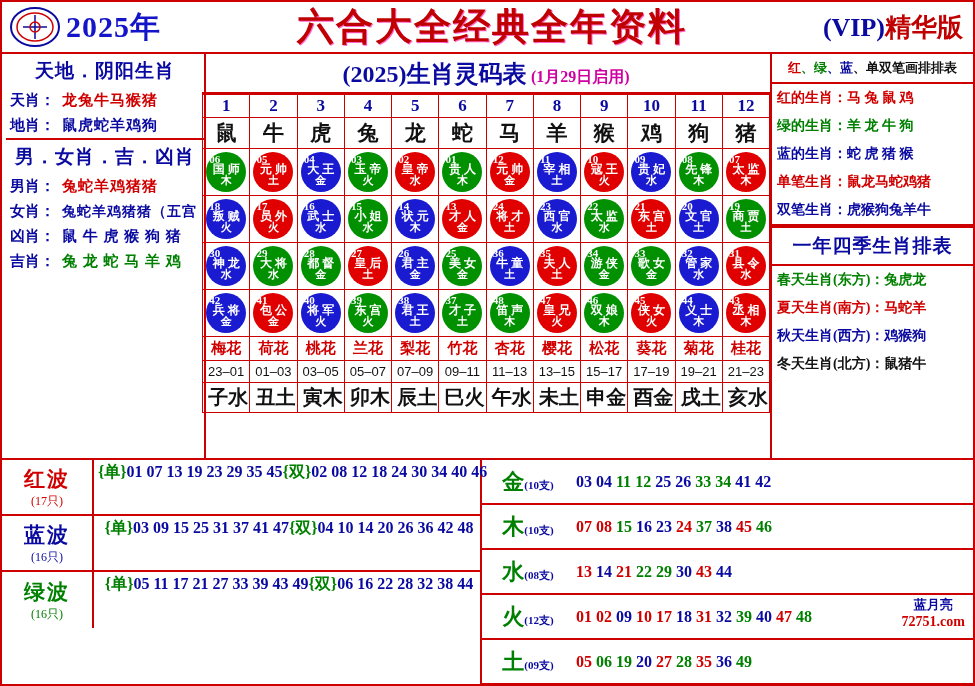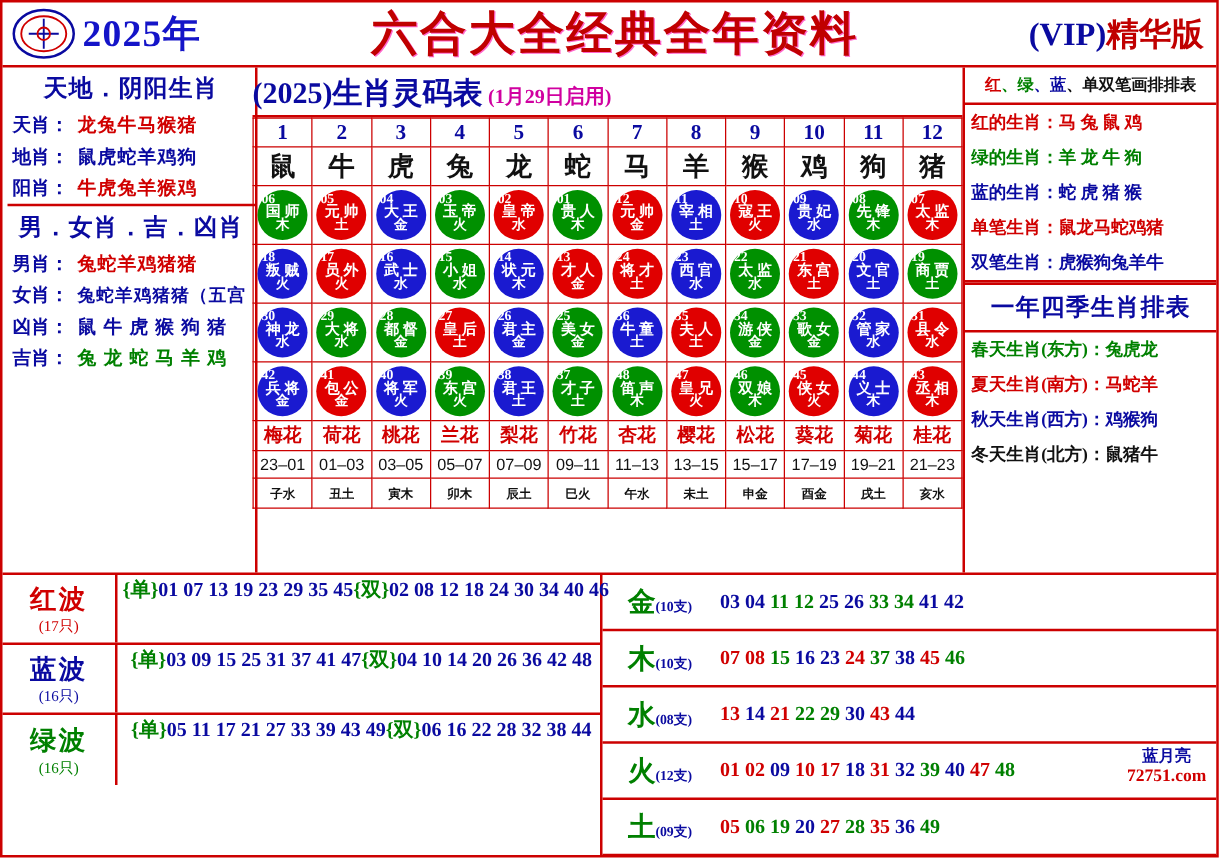--- a/index.html
+++ b/index.html
@@ -28,39 +28,39 @@
   .lrow { display:flex; align-items:center; padding:3px 4px; font-size:15px; font-family:"Liberation Serif", serif; white-space:nowrap; }
   .lrow .lab { color:#0a0aa0; font-weight:bold; width:52px; flex:none; }
   .lrow .val { font-weight:bold; letter-spacing:1px; }
   .c-red { color:#d00000; }
   .c-blue { color:#0a0aa0; }
   .c-green { color:#008000; }
   .c-black { color:#111; }
 
   
   .center { position:absolute; left:200px; top:52px; width:570px; height:404px; border-right:2px solid #c00; }
-  .ctitle { padding:4px 0 2px; border-bottom:2px solid #c00; }
+  .ctitle { text-align:center; padding:4px 0 2px; border-bottom:2px solid #c00; }
   .ctitle .t1 { color:#0a0aa0; font-size:24px; font-weight:bold; font-family:"Liberation Serif", serif; }
   .ctitle .t2 { color:#d000a0; font-size:16px; font-weight:bold; font-family:"Liberation Serif", serif; }
 
   table.zodiac { border-collapse:collapse; width:100%; table-layout:fixed; }
   table.zodiac td { border:1px solid #c00; text-align:center; font-family:"Liberation Serif", serif; }
   tr.numrow td { color:#0a0aa0; font-size:17px; font-weight:bold; height:22px; }
   tr.animalrow td { color:#111; font-size:21px; font-weight:bold; height:28px; }
   tr.ballrow td { height:47px; padding:0; vertical-align:middle; }
   .ball { width:40px; height:40px; border-radius:50%; margin:2px auto; color:#fff; position:relative; display:flex; flex-direction:column; align-items:center; justify-content:center; line-height:1; }
   .ball .n { position:absolute; top:2px; left:3px; font-size:11px; font-weight:bold; }
   .ball .w { font-size:12px; font-weight:bold; margin-top:5px; letter-spacing:0; }
   .ball .e { font-size:11px; font-weight:bold; }
   .bg-red { background:#e00000; }
   .bg-blue { background:#1a1ad0; }
   .bg-green { background:#009000; }
   tr.flowerrow td { color:#d00000; font-size:15px; font-weight:bold; height:24px; }
   tr.timerow td { color:#111; font-size:13px; height:22px; font-family:"Liberation Sans", sans-serif; }
-  tr.branchrow td { color:#111; font-size:10px; font-weight:bold; height:24px; }
+  tr.branchrow td { color:#111; font-size:20px; font-weight:bold; height:24px;text-align:right; }
 
   
   .right-col { position:absolute; left:770px; top:52px; width:201px; height:404px; }
   .rtitle { text-align:center; font-size:13px; font-weight:bold; font-family:"Liberation Serif", serif; padding:5px 0; border-bottom:2px solid #c00; }
   .rrow { padding:5px 5px; font-size:14px; font-weight:bold; font-family:"Liberation Serif", serif; white-space:nowrap; }
   .rsep { border-bottom:2px solid #c00; }
   .rbig { text-align:center; color:#0a0aa0; font-size:19px; font-weight:bold; font-family:"Liberation Serif", serif; padding:5px 0; border-top:2px solid #c00; border-bottom:2px solid #c00; letter-spacing:1px;}
 
   
   .bottom { position:absolute; left:0; top:456px; width:971px; height:226px; border-top:2px solid #c00; display:flex; }
@@ -109,24 +109,20 @@
   <div class="left-col">
     <div class="lbox">
       <div class="lbox-title">天地．阴阳生肖</div>
       <div class="lrow">
           <span class="lab">天肖：</span>
           <span class="val c-red">龙兔牛马猴猪</span>
         </div>
       <div class="lrow">
           <span class="lab">地肖：</span>
           <span class="val c-blue">鼠虎蛇羊鸡狗</span>
-        </div>
-      <div class="lrow">
-          <span class="lab">阳肖：</span>
-          <span class="val c-red">牛虎兔羊猴鸡</span>
         </div>
     </div>
     <div class="lbox" style="border-bottom:none">
       <div class="lbox-title">男．女肖．吉．凶肖</div>
       <div class="lrow">
           <span class="lab">男肖：</span>
           <span class="val c-red">兔蛇羊鸡猪猪</span>
         </div>
       <div class="lrow">
           <span class="lab">女肖：</span>

